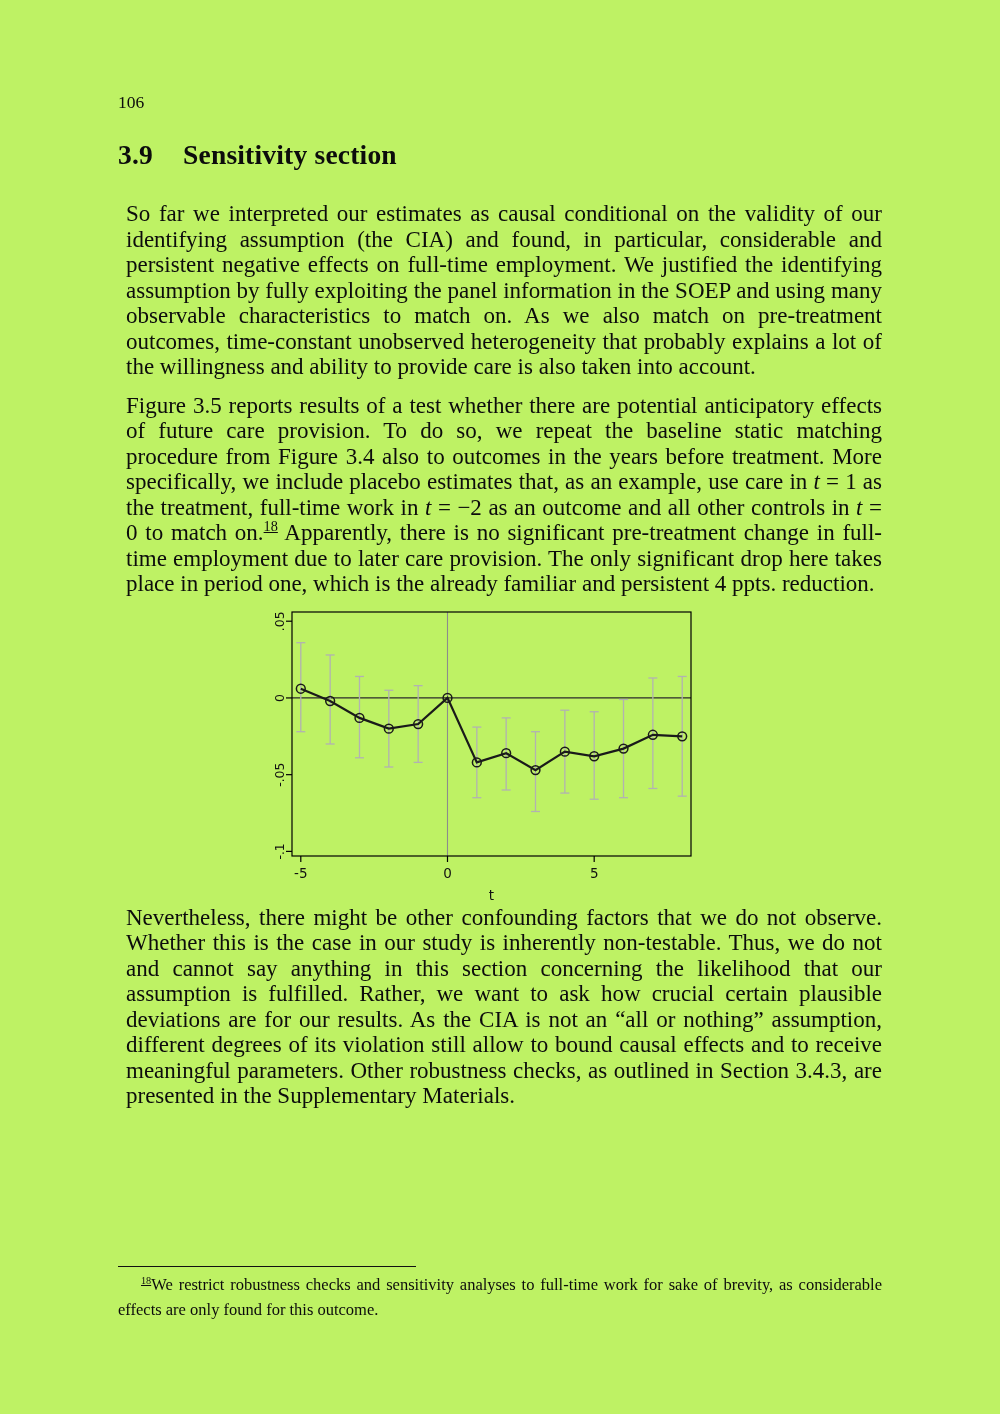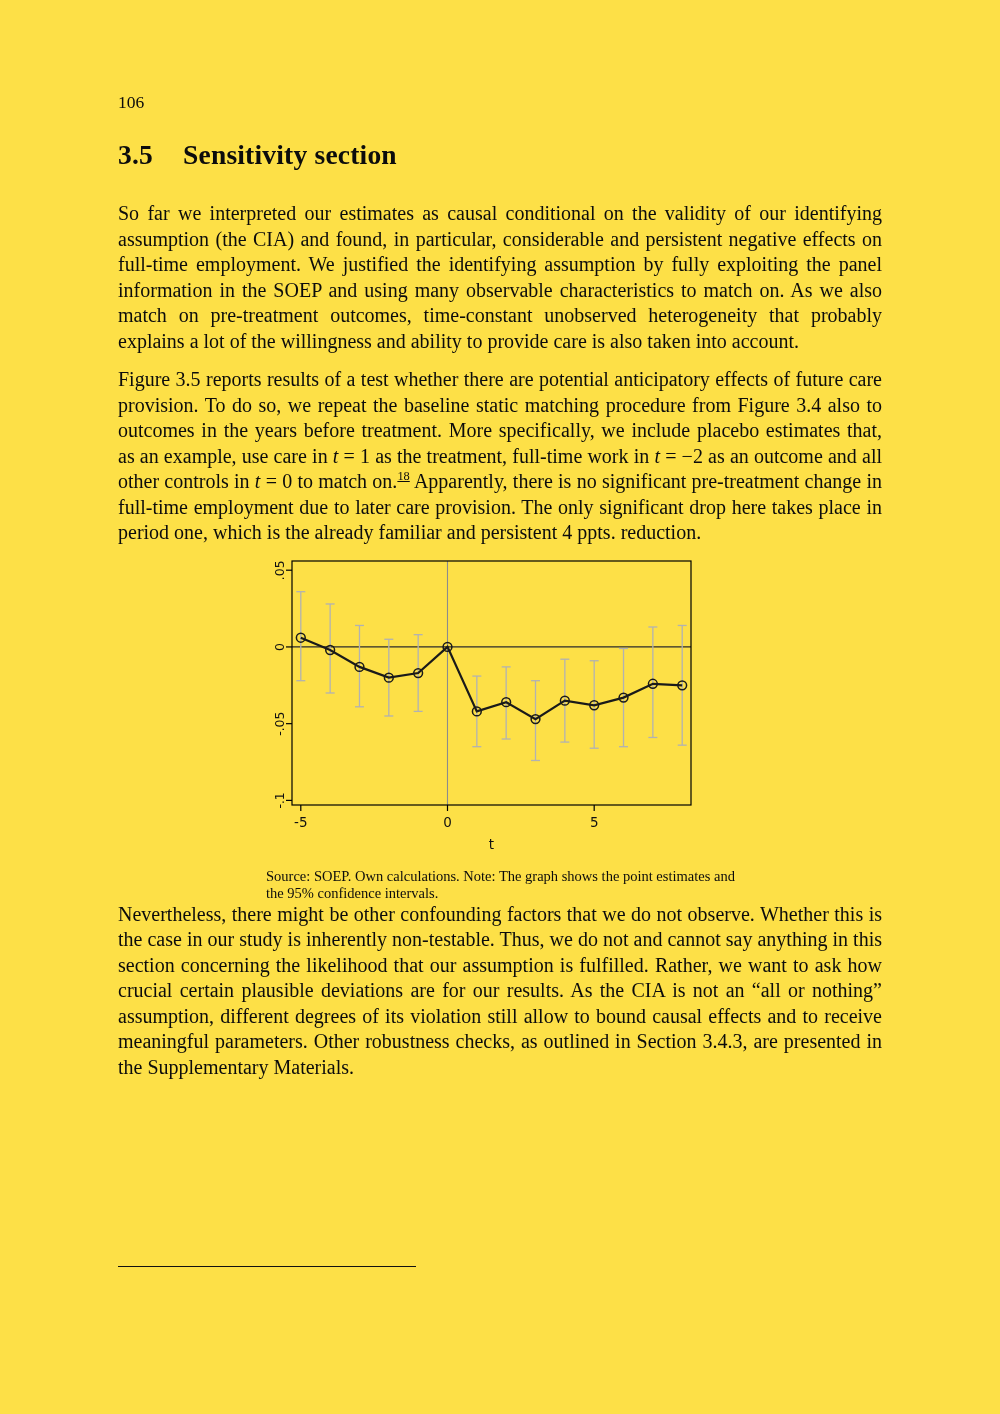--- a/index.html
+++ b/index.html
@@ -1,19 +1,19 @@
 <!DOCTYPE html>
 <html lang="en"><head>
 <meta charset="utf-8">
 <style>
   html,body{margin:0;padding:0;background:#e8e8e8;}
   .page{
     position:relative;
     width:1000px;height:1414px;
-    background:#fde047;
+    background:#bef264;
     font-family:"Liberation Serif", serif;
     color:#0c0c0c;
     overflow:hidden;
     margin:0 auto;
   }
   .content{
     position:absolute;
     top:0;left:118px;width:764px;
   }
   .running-header{
@@ -25,22 +25,22 @@
     white-space:pre;
   }
   .section-heading{
     margin:26px 0 30px 0;
     font-size:27.5px;
     font-weight:bold;
     letter-spacing:0.2px;
   }
   .section-heading .sec-num{margin-right:30px;}
   p.body-par{
-    margin:0 0 13px 0;
-    font-size:20px;
+    margin:0 0 13px 8px;
+    font-size:23px;
     line-height:25.5px;
     text-align:justify;
     hyphens:auto;
     -webkit-hyphens:auto;
   }
   p.body-par sup, .footnote-text sup{
     font-size:62%;
     line-height:0;
     text-decoration:underline;
   }
@@ -89,21 +89,21 @@
 <body>
 
 <div class="page">
   <div class="content">
 
     <div class="running-header">
       <span>106</span>
     </div>
 
     <div class="section-heading">
-      <span class="sec-num">3.5</span><span>Sensitivity section</span>
+      <span class="sec-num">3.9</span><span>Sensitivity section</span>
     </div>
 
     <p class="body-par"><span>So far we interpreted our estimates as causal conditional on the validity of our identifying assumption (the CIA) and found, in particular, considerable and persistent negative effects on full-time employment. We justified the identifying assumption by fully exploiting the panel information in the SOEP and using many observable characteristics to match on. As we also match on pre-treatment outcomes, time-constant unobserved heterogeneity that probably explains a lot of the willingness and ability to provide care is also taken into account.</span></p>
 
     <p class="body-par"><span>Figure 3.5 reports results of a test whether there are potential anticipatory effects of future care provision.  To do so, we repeat the baseline static matching procedure from Figure 3.4 also to outcomes in the years before treatment. More specifically, we include placebo estimates that, as an example, use care in </span><span style="font-style: italic;">t</span><span> = 1 as the treatment, full-time work in </span><span style="font-style: italic;">t</span><span> = −2 as an outcome and all other controls in </span><span style="font-style: italic;">t</span><span> = 0 to match on.</span><sup>18</sup><span>  Apparently, there is no significant pre-treatment change in full-time employment due to later care provision. The only significant drop here takes place in period one, which is the already familiar and persistent 4 ppts. reduction.</span></p>
 
     <div class="figure-block">
       <div class="chart-wrap"><svg width="450" height="295" viewBox="0 0 450 295">
             <line x1="181.4926470588235" y1="2" x2="181.4926470588235" y2="246" stroke="#8c8c8c" stroke-width="1.1"></line>
             <line x1="26" y1="87.93710691823898" x2="425" y2="87.93710691823898" stroke="#2a2a2a" stroke-width="1.2"></line>
@@ -171,23 +171,23 @@
             <line x1="26" y1="241.39622641509433" x2="20" y2="241.39622641509433" stroke="#000000" stroke-width="1.2"></line>
             <text x="14" y="245.39622641509433" text-anchor="middle" font-size="12.5" fill="#111111" transform="rotate(-90 14 241.39622641509433)">-.1</text>
             <line x1="34.80147058823529" y1="246" x2="34.80147058823529" y2="252" stroke="#000000" stroke-width="1.2"></line>
             <text x="34.80147058823529" y="268" text-anchor="middle" font-size="13.5" fill="#111111">-5</text>
             <line x1="181.4926470588235" y1="246" x2="181.4926470588235" y2="252" stroke="#000000" stroke-width="1.2"></line>
             <text x="181.4926470588235" y="268" text-anchor="middle" font-size="13.5" fill="#111111">0</text>
             <line x1="328.18382352941177" y1="246" x2="328.18382352941177" y2="252" stroke="#000000" stroke-width="1.2"></line>
             <text x="328.18382352941177" y="268" text-anchor="middle" font-size="13.5" fill="#111111">5</text>
             <text x="225.5" y="290" text-anchor="middle" font-size="13.5" fill="#111111">t</text>
           </svg></div>
-      <div class="figure-note">Source: SOEP. Own calculations. Note: The graph shows the point estimates and the 95% confidence intervals.</div>
     </div>
 
     <p class="body-par after-figure"><span>Nevertheless, there might be other confounding factors that we do not observe. Whether this is the case in our study is inherently non-testable. Thus, we do not and cannot say anything in this section concerning the likelihood that our assumption is fulfilled. Rather, we want to ask how crucial certain plausible deviations are for our results. As the CIA is not an “all or nothing” assumption, different degrees of its violation still allow to bound causal effects and to receive meaningful parameters. Other robustness checks, as outlined in Section 3.4.3, are presented in the Supplementary Materials.</span></p>
 
   </div>
 
   <div class="footnote">
     <div class="footnote-rule"></div>
+    <p class="footnote-text"><sup>18</sup><span>We restrict robustness checks and sensitivity analyses to full-time work for sake of brevity, as considerable effects are only found for this outcome.</span></p>
   </div>
 </div>
 
 </body></html>

